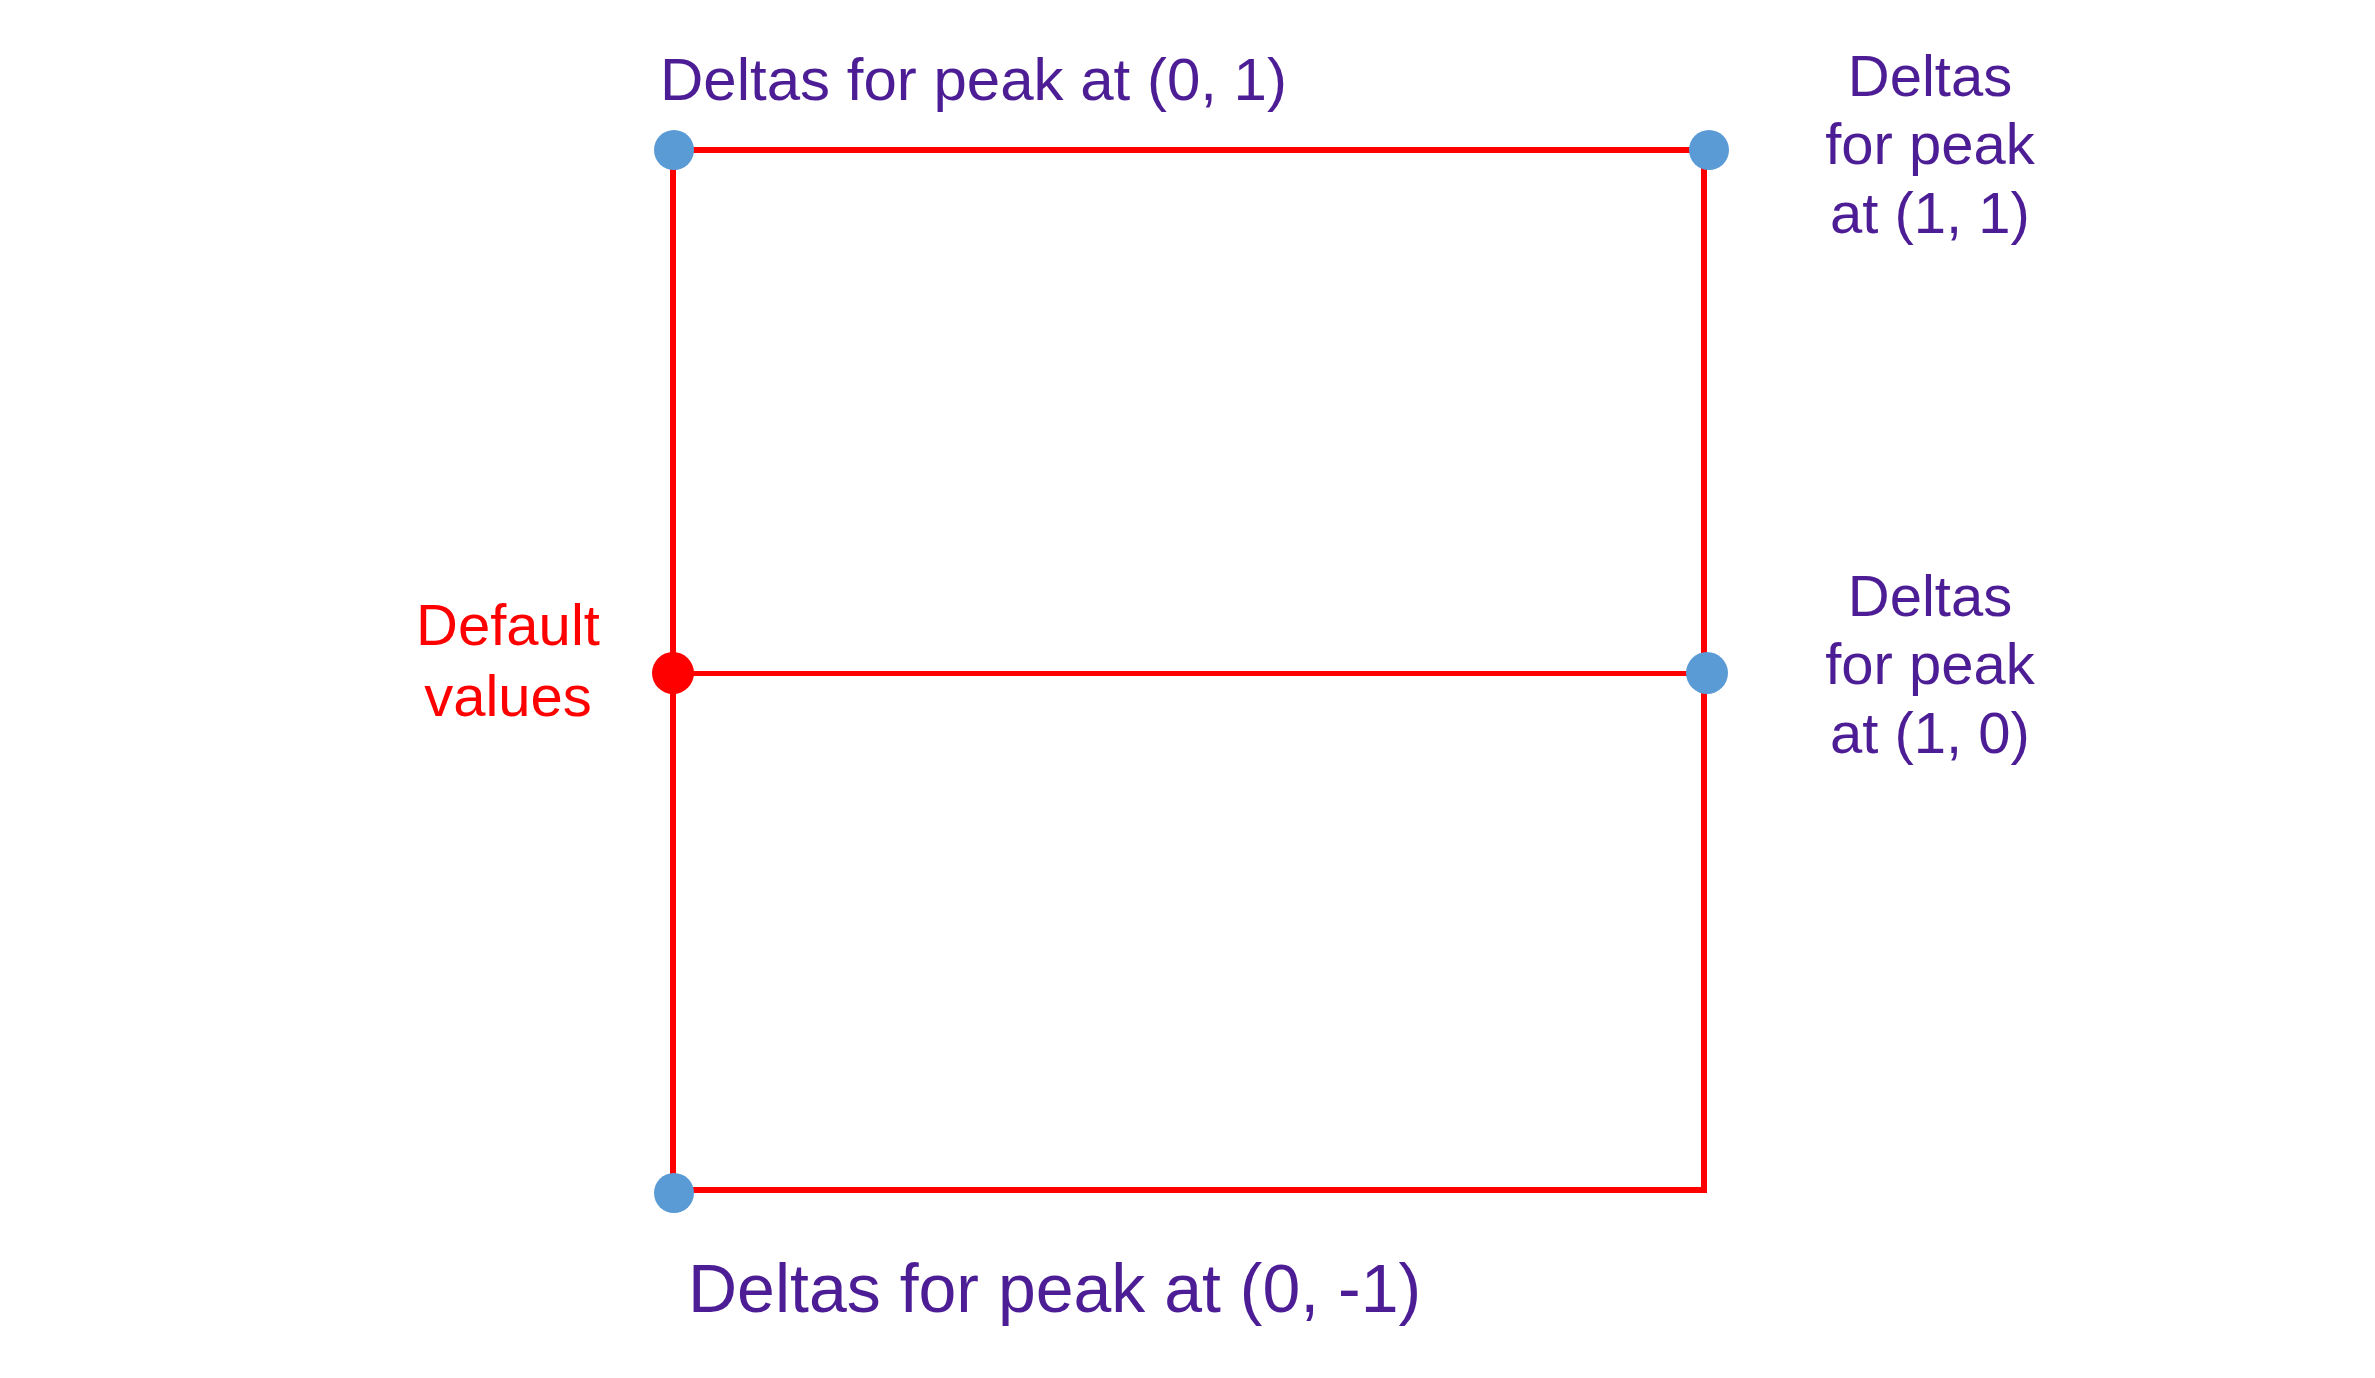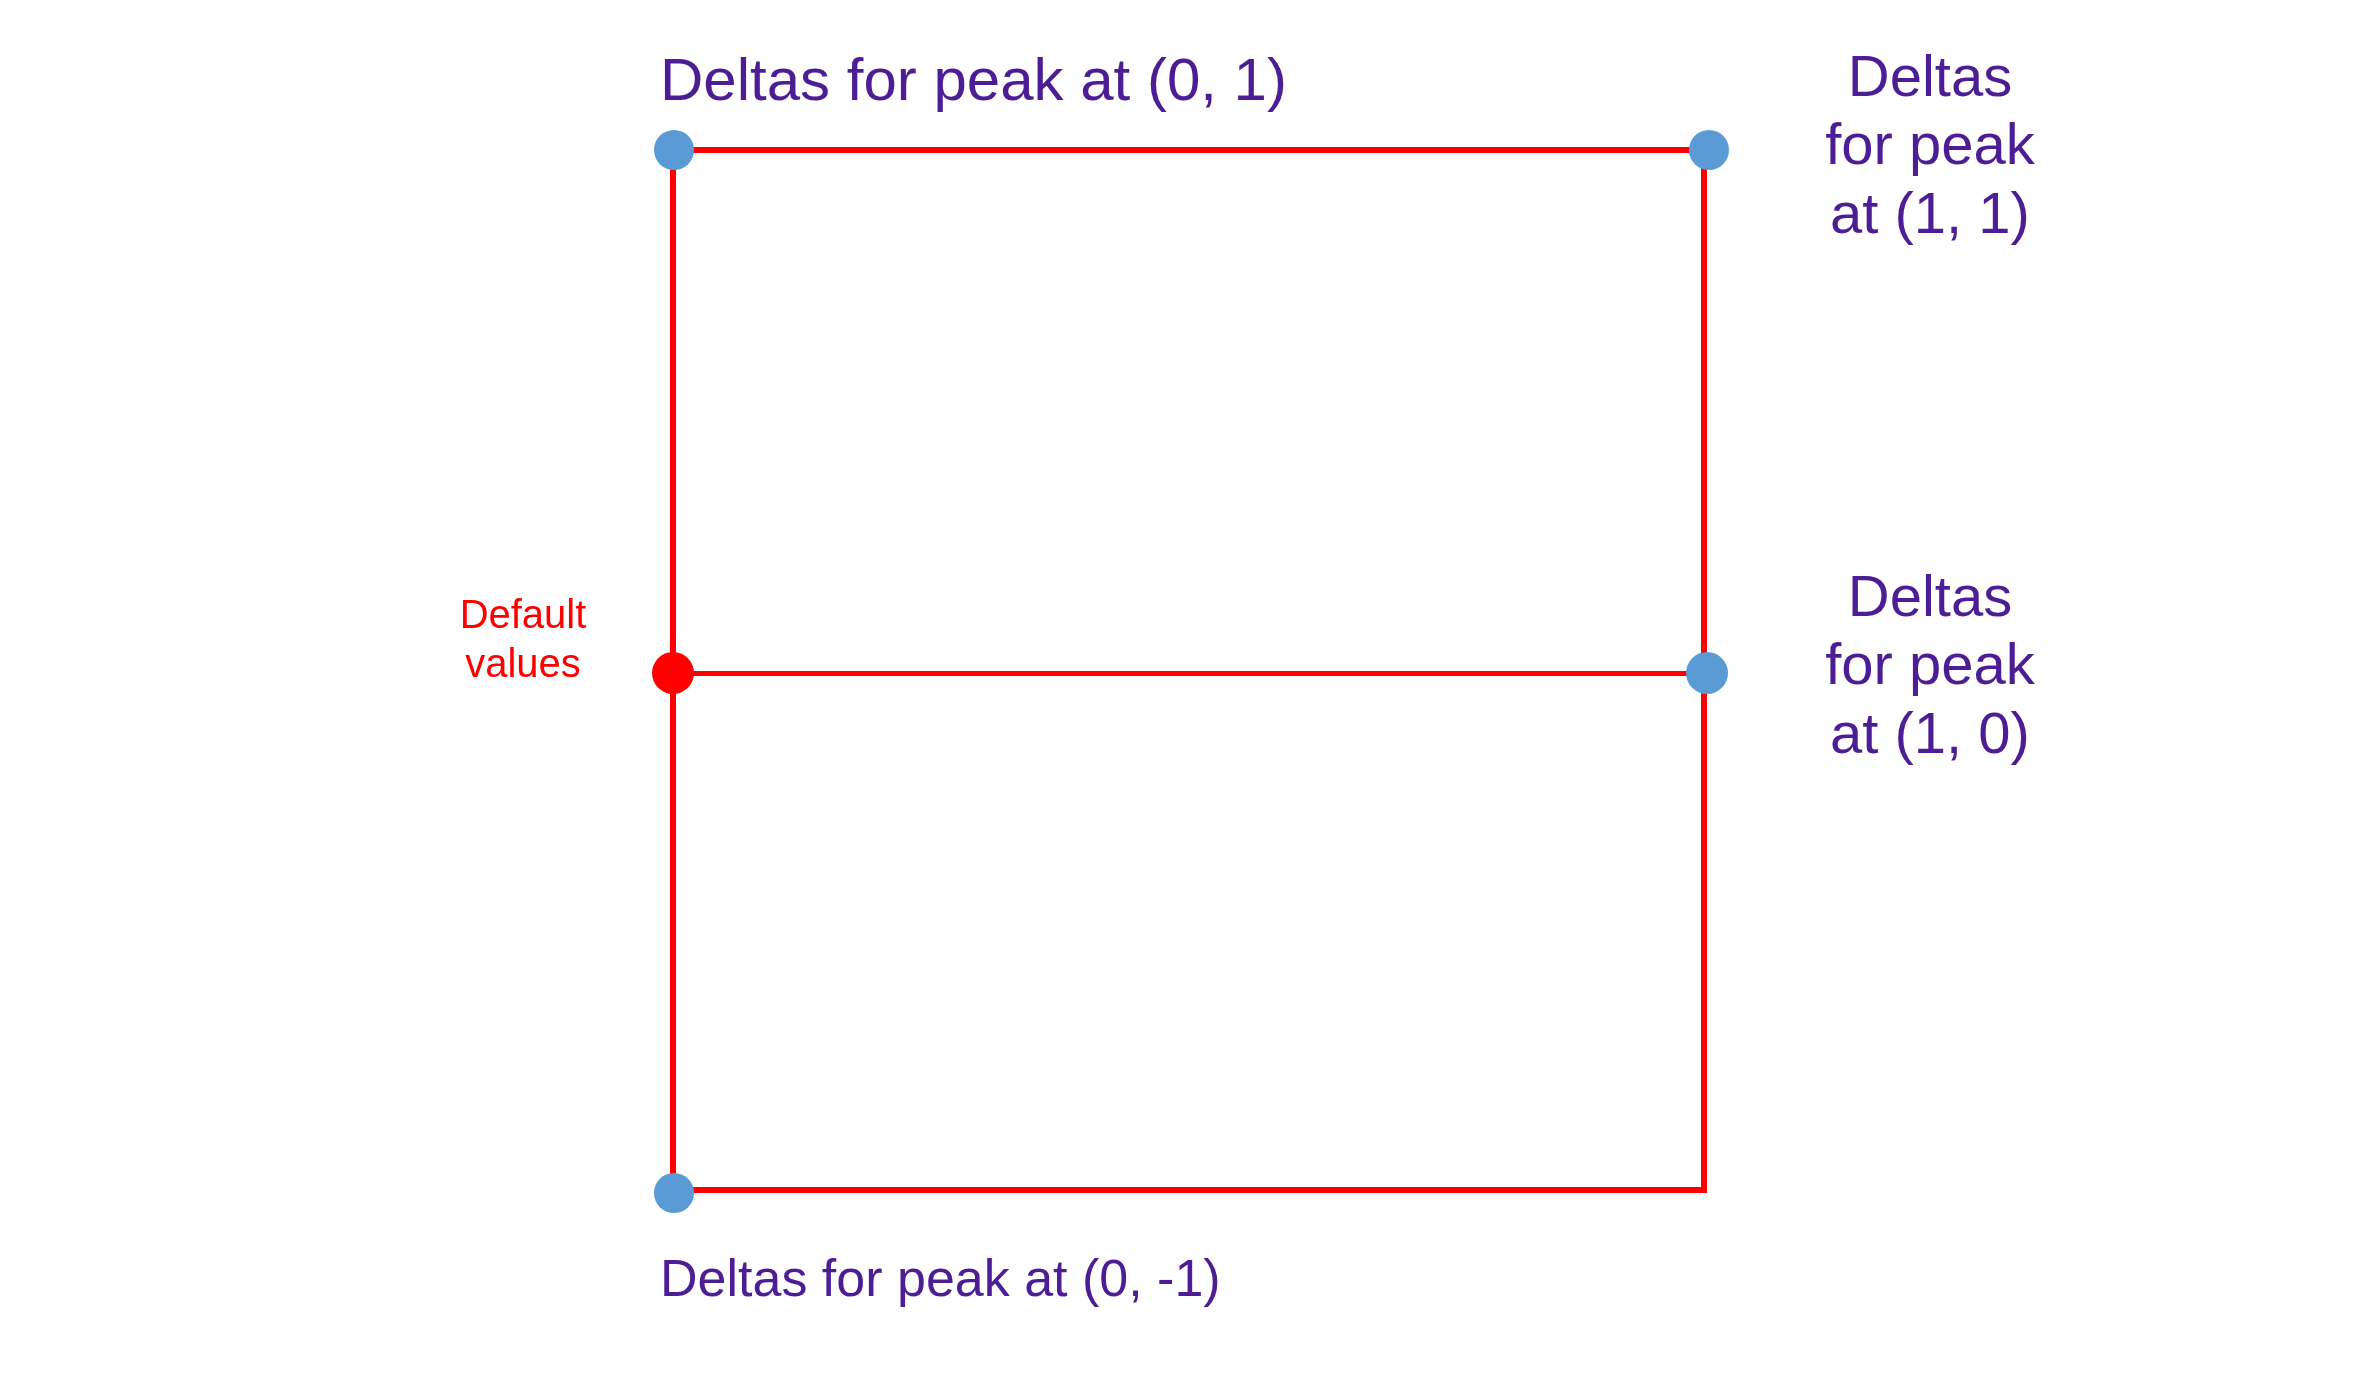--- a/index.html
+++ b/index.html
@@ -69,48 +69,48 @@
   }
 
   .label-top {
     left: 660px;
     top: 45px;
     font-size: 60px;
     text-align: left;
   }
 
   .label-bottom {
-    left: 660px;
+    left: 688px;
     top: 1248px;
-    font-size: 52px;
+    font-size: 68px;
     text-align: right;
   }
 
   .label-right-top {
     left: 1795px;
     top: 42px;
     width: 270px;
     font-size: 58px;
     text-align: center;
   }
 
   .label-right-mid {
     left: 1795px;
     top: 562px;
     width: 270px;
     font-size: 58px;
     text-align: center;
   }
 
   .label-left-red {
-    left: 398px;
+    left: 383px;
     top: 590px;
     width: 250px;
     color: #FF0000;
-    font-size: 40px;
+    font-size: 58px;
     text-align: center;
     line-height: 1.22;
   }
 </style>
 </head>
 <body>
 
 <div id="canvas">
 
   <div class="rect-frame"></div>

